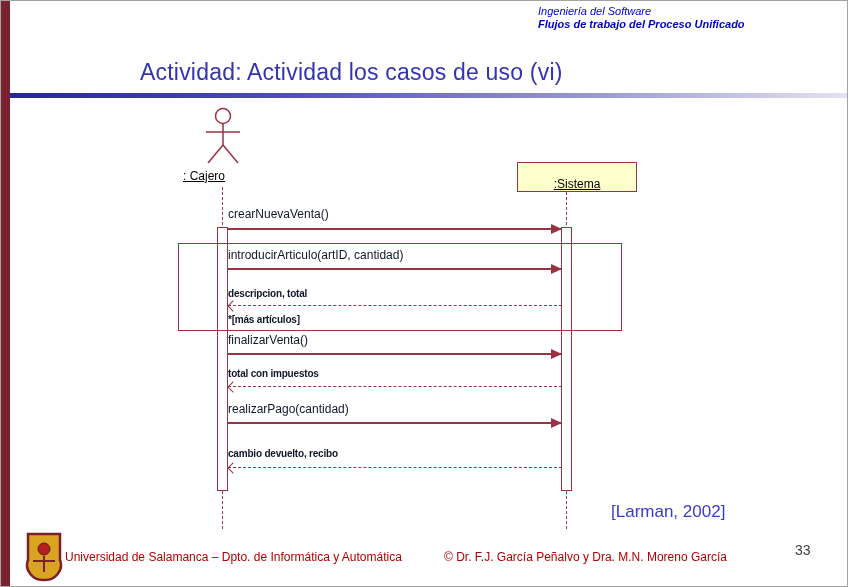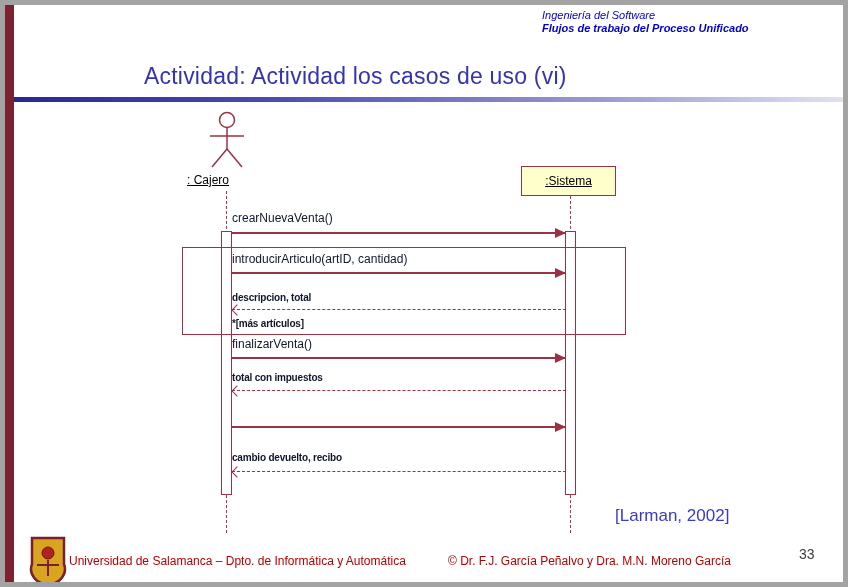--- a/index.html
+++ b/index.html
@@ -1,20 +1,20 @@
 <!DOCTYPE html>
 <html><head>
 <meta charset="utf-8">
 <style>
   * { margin:0; padding:0; box-sizing:border-box; }
   html,body { width:848px; height:587px; }
   body { font-family:"Liberation Sans", sans-serif; background:#ffffff; }
 
   .slide { position:relative; width:848px; height:587px; background:#ffffff;
-           border:5px solid #a3a3a3; overflow:hidden; }
+           border:1px solid #a3a3a3; overflow:hidden; }
 
   .side-bar { position:absolute; left:0; top:0; width:9px; height:100%;
               background:#7b2130; }
 
   .header { position:absolute; left:537px; top:4px; color:#0000cc;
             font-size:11px; line-height:13px; }
   .header .l1 { font-style:italic; }
   .header .l2 { font-style:italic; font-weight:bold; }
 
   .title { position:absolute; left:139px; top:58px; font-size:23px;
@@ -23,23 +23,23 @@
   .title-rule { position:absolute; left:9px; top:92px; width:839px; height:5px;
                 background:linear-gradient(to right,#26269a 0%,#4a4ab0 30%,
                 #9a9ad0 70%,#e4e4f4 100%); }
 
   
   .actor-svg { position:absolute; left:200px; top:106px; width:44px; height:62px; }
   .actor-label { position:absolute; left:182px; top:168px; width:80px;
                  font-size:12px; color:#000;
                  text-decoration:underline; }
 
-  .system-box { position:absolute; left:516px; top:161px; width:95px; height:30px;
+  .system-box { position:absolute; left:516px; top:161px; width:120px; height:30px;
                 background:#ffffcc; border:1px solid #993344;
-                display:flex; align-items:center; justify-content:center;
+                display:flex; align-items:flex-end; justify-content:center;
                 font-size:12px; color:#000; }
   .system-box span { text-decoration:underline; }
 
   .lifeline { position:absolute; width:0; border-left:1px dashed #aa3355; }
   .lifeline.cajero { left:221px; top:186px; height:342px; }
   .lifeline.sistema { left:565px; top:191px; height:337px; }
 
   .activation { position:absolute; width:11px; background:#ffffff;
                 border:1px solid #993344; }
   .activation.cajero  { left:216px; top:226px; height:264px; }
@@ -124,20 +124,21 @@
   <div class="arrow return" style="top:304px"></div>
 
   <div class="msg-label" style="top:332px">finalizarVenta()</div>
 
   <div class="msg-label return-label" style="top:313px">*[más artículos]</div>
   <div class="arrow call" style="top:352px"></div>
 
   <div class="msg-label return-label" style="top:367px">total con impuestos</div>
   <div class="arrow return" style="top:385px"></div>
 
+  <div class="msg-label" style="top:401px">realizarPago(cantidad)</div>
   <div class="arrow call" style="top:421px"></div>
 
   <div class="msg-label return-label" style="top:447px">cambio devuelto, recibo</div>
   <div class="arrow return" style="top:466px"></div>
 
   <div class="citation">[Larman, 2002]</div>
 
   <svg class="logo-svg" viewBox="0 0 38 50">
     <path d="M3 2 h32 v26 a16 15 0 0 1 -16 20 a16 15 0 0 1 -16 -20 z" fill="#d9a520" stroke="#7a1f2b" stroke-width="2.5"></path>
     <circle cx="19" cy="17" r="6" fill="#b32020" stroke="#6b1414" stroke-width="1"></circle>

